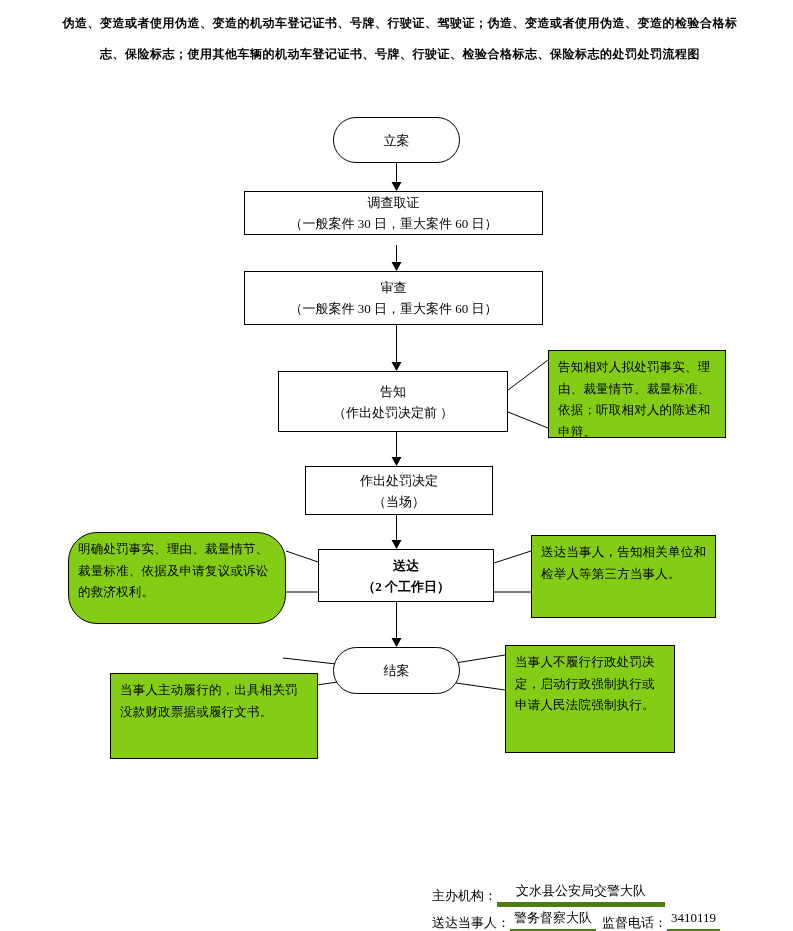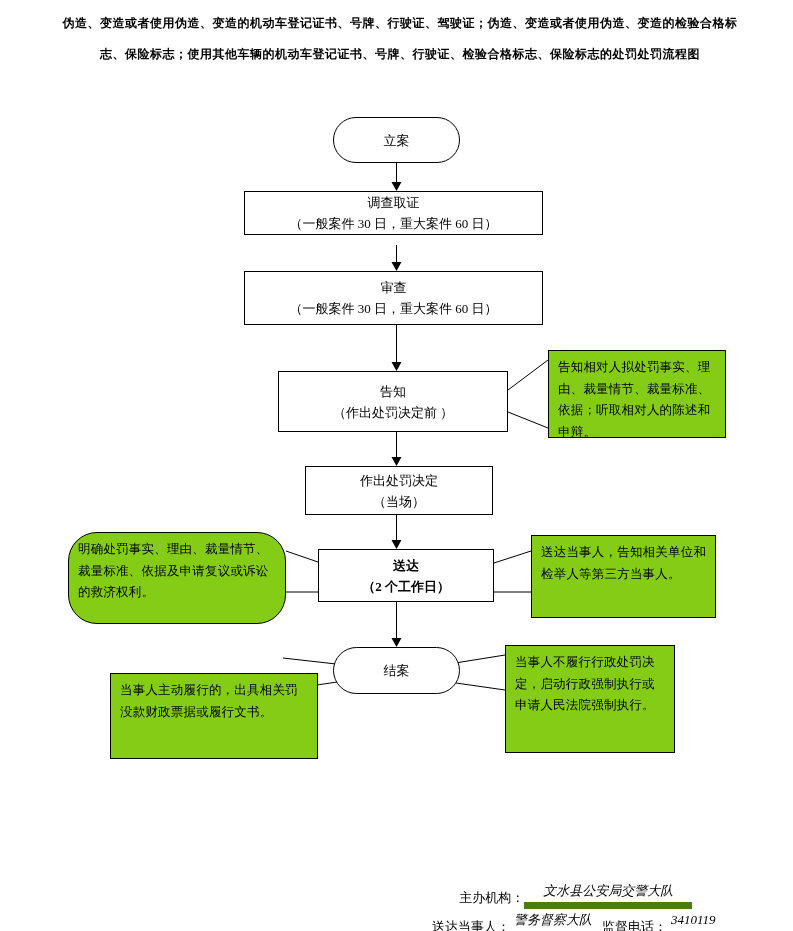--- a/index.html
+++ b/index.html
@@ -60,27 +60,25 @@
   }
   .footer {
     position: absolute;
     font-size: 13px;
     line-height: 22px;
   }
   .footer-row {
     display: flex;
     align-items: flex-end;
     white-space: nowrap;
-    justify-content: center;
   }
   .footer-label { }
   .footer-value {
-    border-bottom: 7px solid #4d7c0f;
+    border-bottom: 5px solid #4d7c0f;
     padding: 0 8px;
-    font-style: italic;
   }
   .footer-value.mono { font-family: "Liberation Serif", serif; }
   svg.connector {
     position: absolute;
     left: 0;
     top: 0;
     width: 793px;
     height: 931px;
     pointer-events: none;
   }

